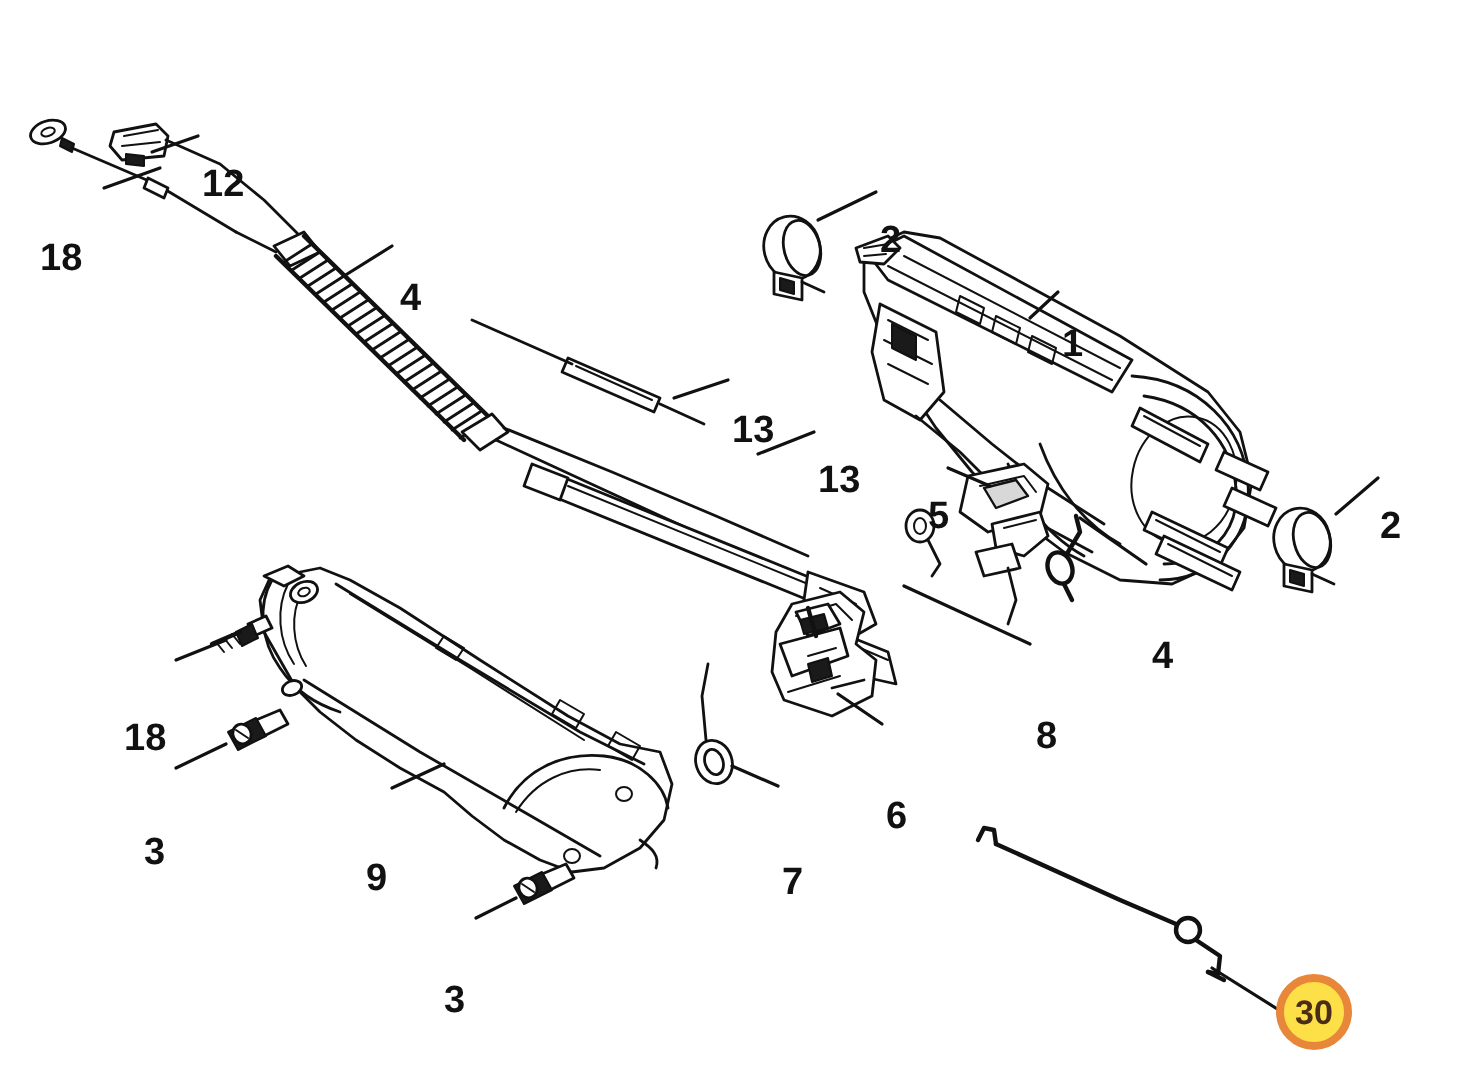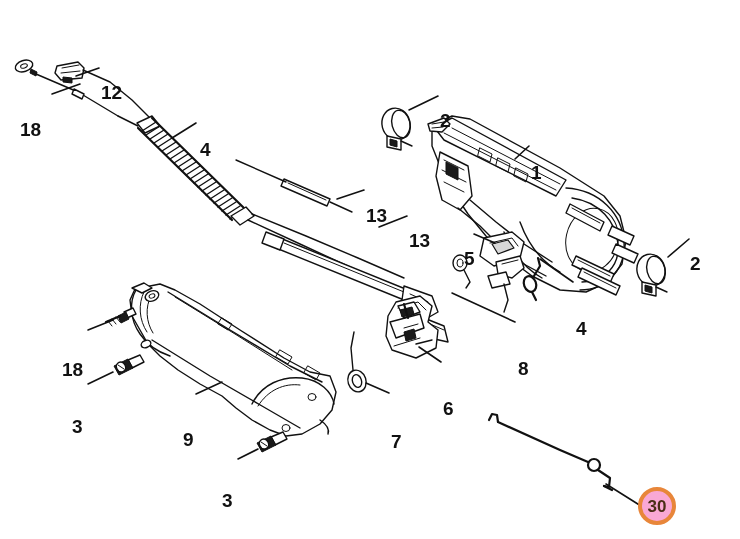--- a/index.html
+++ b/index.html
@@ -33,21 +33,21 @@
     line-height: 1;
     white-space: nowrap;
     user-select: none;
     margin-top: 32px;
   }
   #badge-30 {
     position: absolute;
     width: 38px;
     height: 38px;
     border-radius: 50%;
-    background: #f9a8d4;
+    background: #fde047;
     border: 4px solid #e8863a;
     box-sizing: border-box;
     display: flex;
     align-items: center;
     justify-content: center;
   }
   #badge-30 .badge-text {
     font-family: "Liberation Sans", sans-serif;
     font-weight: bold;
     font-size: 17px;

